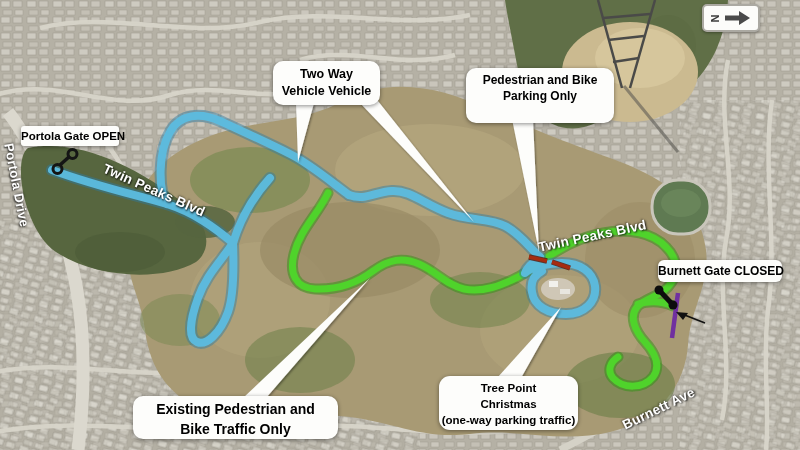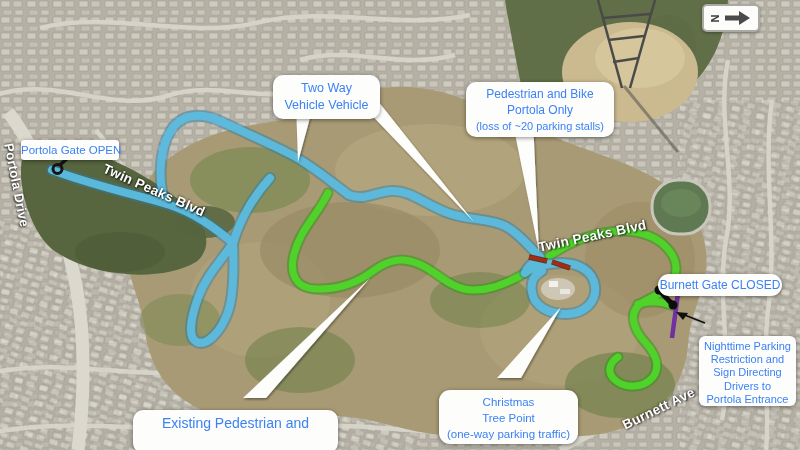--- a/index.html
+++ b/index.html
@@ -3,22 +3,22 @@
 <meta charset="utf-8">
 <style>
   html,body{margin:0;padding:0;background:#222;}
   .stage{
     position:relative;width:800px;height:450px;overflow:hidden;
     font-family:"Liberation Sans","DejaVu Sans",sans-serif;
     background:#b6b1a5;
   }
   .stage svg.map{position:absolute;left:0;top:0;}
   .callout{
-    position:absolute;background:#fdfdfb;color:#3b82f6;font-weight:normal;
-    text-align:center;box-shadow:0 1px 4px rgba(0,0,0,.45);z-index:5;margin-top:14px;
+    position:absolute;background:#fdfdfb;color:#000000;font-weight:bold;
+    text-align:center;box-shadow:0 1px 4px rgba(0,0,0,.45);z-index:5;
   }
   .callout .ln{white-space:nowrap;}
   .street{
     position:absolute;color:#fff;font-weight:bold;white-space:nowrap;
     text-shadow:1px 1px 2px rgba(0,0,0,.85), -1px -1px 2px rgba(0,0,0,.35);
     transform-origin:left top;z-index:4;letter-spacing:.3px;
   }
   .north{
     position:absolute;left:702px;top:4px;width:54px;height:24px;
     background:#fcfcfa;border:2px solid #aba9a2;border-radius:5px;
@@ -27,21 +27,21 @@
   }
   .north .nletter{
     font-size:11px;font-weight:bold;color:#3c3c3c;transform:rotate(90deg);
     display:inline-block;line-height:1;
   }
   
   .c-portola{left:21px;top:126px;width:98px;height:20px;line-height:20px;font-size:11.5px;border-radius:3px;}
   .c-twoway{left:273px;top:61px;width:107px;height:39px;font-size:12.5px;line-height:17px;border-radius:10px;padding-top:5px;}
   .c-pedbike{left:466px;top:68px;width:148px;height:51px;font-size:12px;line-height:16px;border-radius:10px;padding-top:4px;}
   .c-pedbike .small{font-size:11px;}
-  .c-burnett{left:658px;top:260px;width:124px;height:22px;line-height:22px;font-size:12px;border-radius:11px;}
+  .c-burnett{left:658px;top:260px;width:124px;height:22px;line-height:22px;font-size:12px;border-radius:6px;}
   .c-night{left:699px;top:322px;width:97px;height:66px;font-size:11px;line-height:13.2px;border-radius:6px;padding-top:4px;}
   .c-christmas{left:439px;top:376px;width:139px;height:50px;font-size:11.5px;line-height:16px;border-radius:11px;padding-top:4px;}
   .c-existing{left:133px;top:396px;width:205px;height:40px;font-size:14px;line-height:20px;border-radius:10px;padding-top:3px;}
   .s-portola{left:16px;top:142px;font-size:13px;transform:rotate(79deg);}
   .s-tpb-west{left:107px;top:161px;font-size:13.5px;transform:rotate(24deg);}
   .s-tpb-east{left:537px;top:240px;font-size:13.5px;transform:rotate(-12deg);}
   .s-burnett{left:620px;top:419px;font-size:13.5px;transform:rotate(-26deg);}
 </style>
 </head>
 <body>
@@ -203,44 +203,37 @@
     <span class="ln">Portola Gate OPEN</span>
   </div>
 
   <div class="callout c-twoway">
     <div class="ln">Two Way</div>
     <div class="ln">Vehicle Vehicle</div>
   </div>
 
   <div class="callout c-pedbike">
     <div class="ln">Pedestrian and Bike</div>
-    <div class="ln">Portola Only</div>
-    <div class="ln small">(loss of ~20 parking stalls)</div>
+    <div class="ln">Parking Only</div>
   </div>
 
   <div class="callout c-burnett">
     <span class="ln">Burnett Gate CLOSED</span>
   </div>
 
-  <div class="callout c-night">
-    <div class="ln">Nighttime Parking</div>
-    <div class="ln">Restriction and</div>
-    <div class="ln">Sign Directing</div>
-    <div class="ln">Drivers to</div>
-    <div class="ln">Portola Entrance</div>
-  </div>
 
   <div class="callout c-christmas">
+    <div class="ln">Tree Point</div>
     <div class="ln">Christmas</div>
-    <div class="ln">Tree Point</div>
     <div class="ln">(one-way parking traffic)</div>
   </div>
 
   <div class="callout c-existing">
     <div class="ln">Existing Pedestrian and</div>
+    <div class="ln">Bike Traffic Only</div>
   </div>
 
   <div class="north">
     <span class="nletter">N</span>
     <svg width="26" height="16" viewBox="0 0 26 16">
       <polygon points="0,5.5 14,5.5 14,1 25,8 14,15 14,10.5 0,10.5" fill="#4a4a4a"></polygon>
     </svg>
   </div>
 
 </div>

